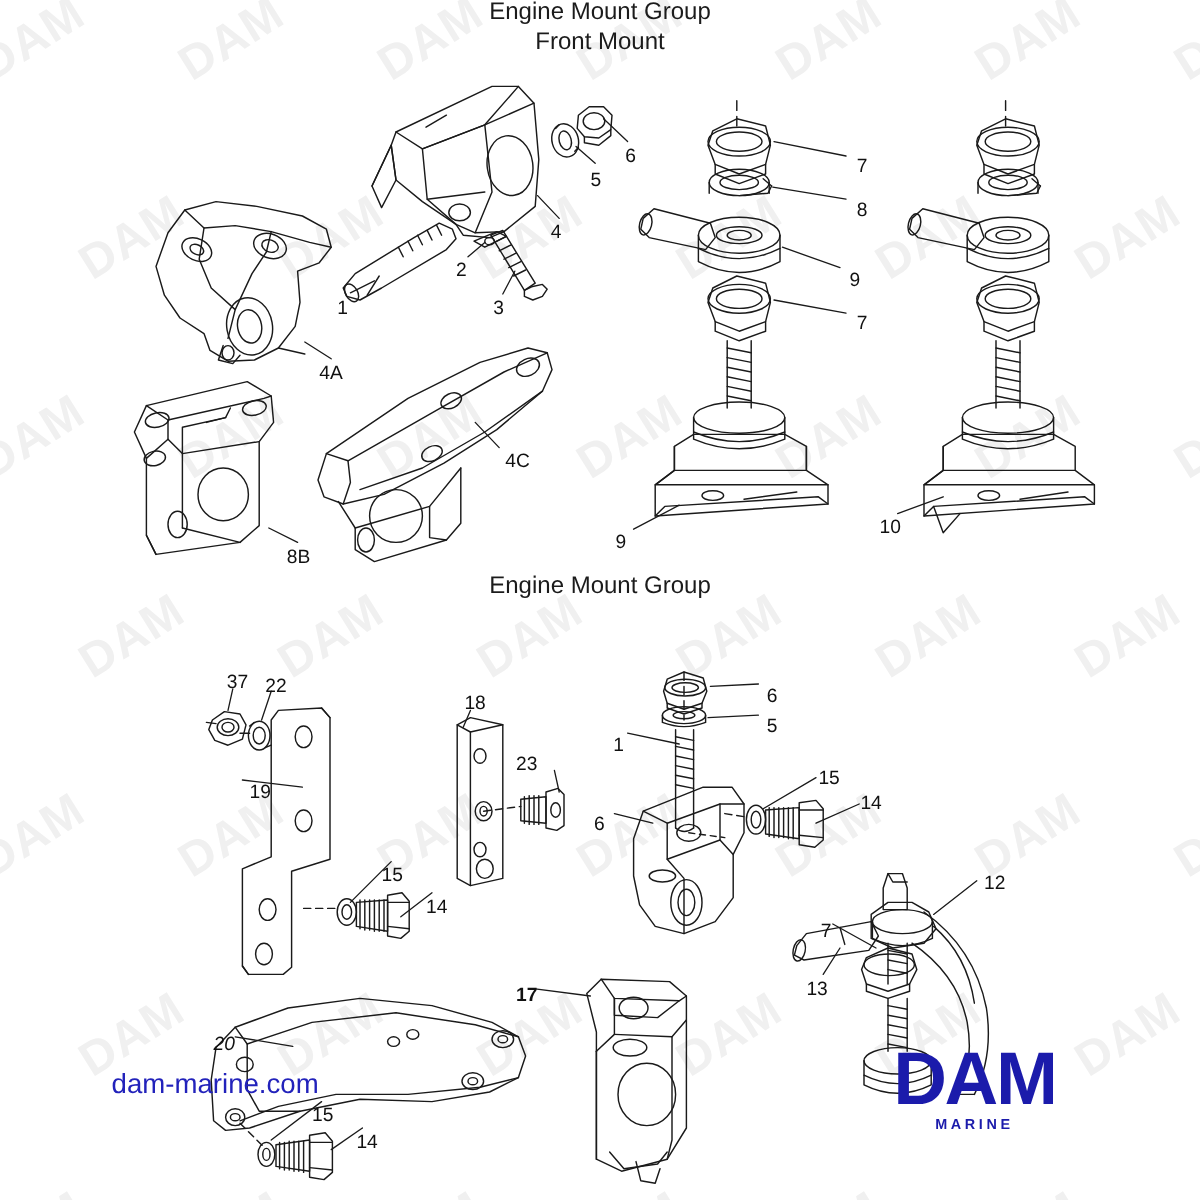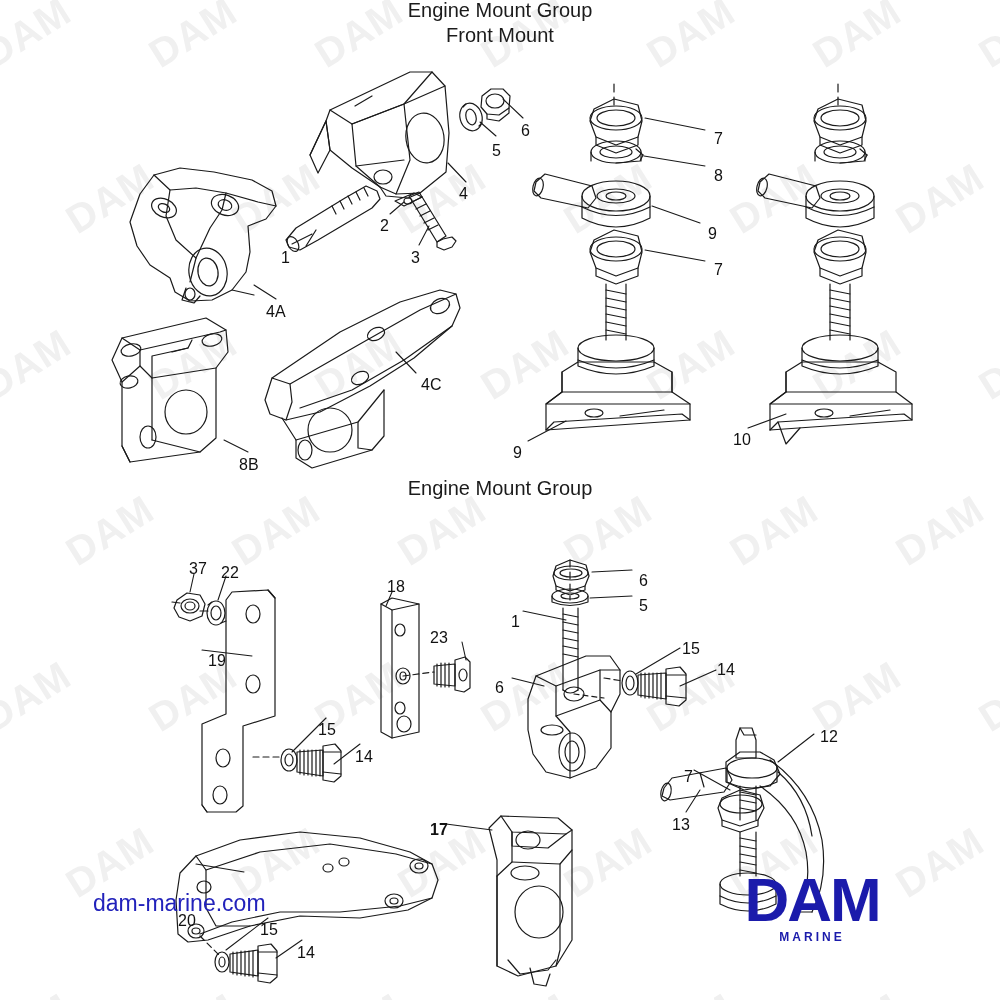--- a/index.html
+++ b/index.html
@@ -553,21 +553,21 @@
         <div class="callout" style="left: 639px; top: 572px;">6</div>
         <div class="callout" style="left: 639px; top: 597px;">5</div>
         <div class="callout" style="left: 511px; top: 613px;">1</div>
         <div class="callout" style="left: 495px; top: 679px;">6</div>
         <div class="callout" style="left: 682px; top: 640px;">15</div>
         <div class="callout" style="left: 717px; top: 661px;">14</div>
         <div class="callout" style="left: 820px; top: 728px;">12</div>
         <div class="callout" style="left: 684px; top: 768px;">7</div>
         <div class="callout" style="left: 672px; top: 816px;">13</div>
         <div class="callout" style="left: 430px; top: 821px; font-weight: bold;">17</div>
-        <div class="callout" style="left: 178px; top: 912px;">20</div>
+        <div class="callout" style="left: 178px; top: 862px; font-style: italic;">20</div>
         <div class="callout" style="left: 260px; top: 921px;">15</div>
         <div class="callout" style="left: 297px; top: 944px;">14</div>
       </div>
   </div>
 
   <div id="url">dam-marine.com</div>
 
   <div id="logo">
     <span class="dam">DAM</span>
     <span class="marine">MARINE</span>

